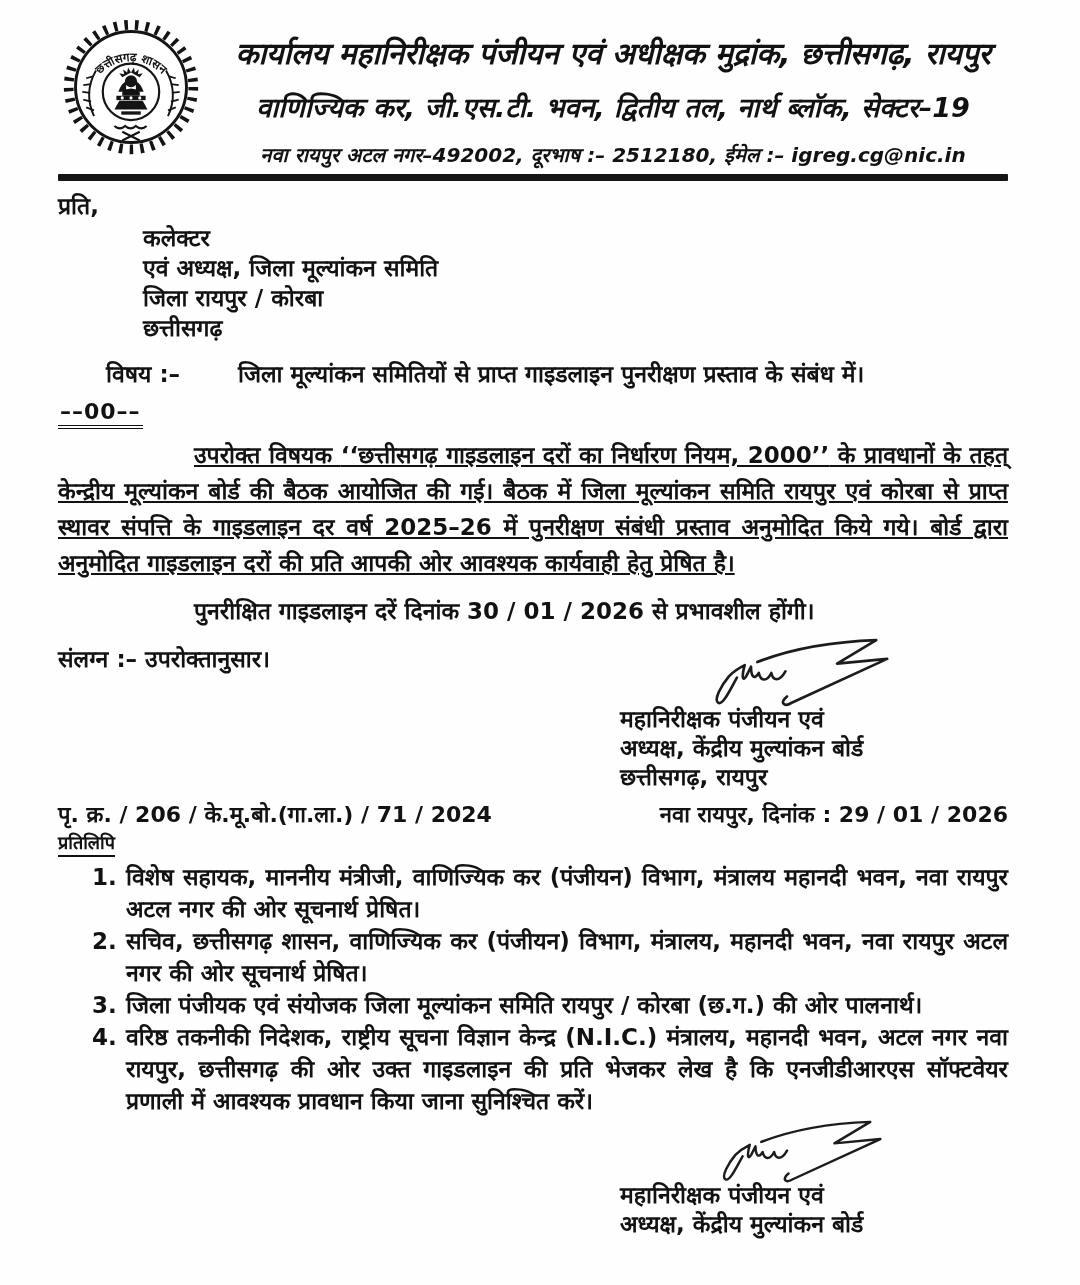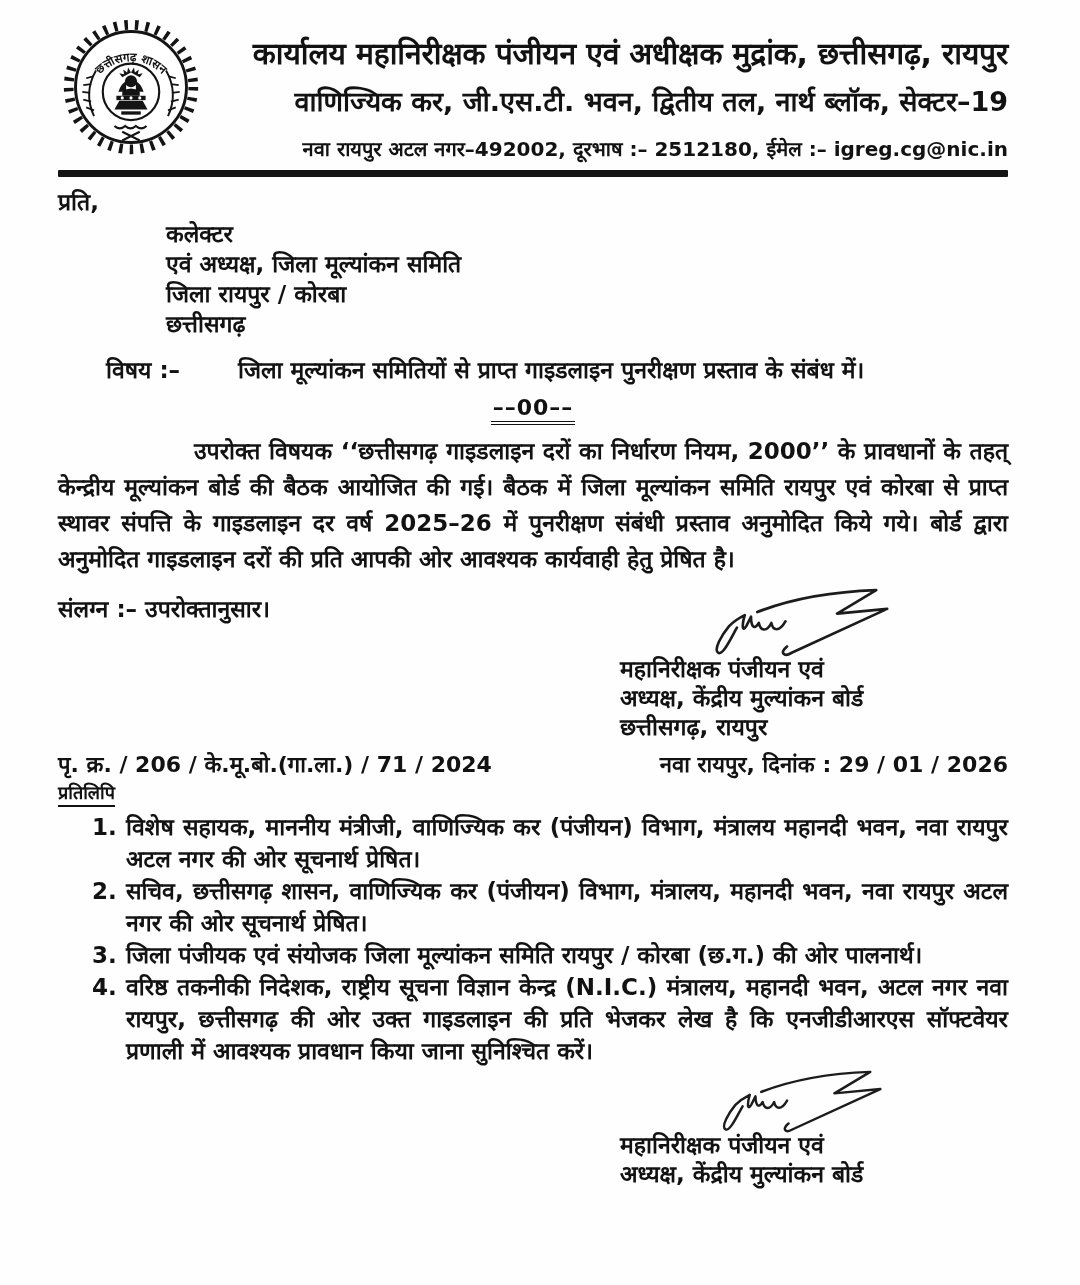--- a/index.html
+++ b/index.html
@@ -6,41 +6,41 @@
   html,body { background:#e8e8e8; }
   body { font-family:"DejaVu Sans","Liberation Sans",sans-serif; color:#121212; }
   .page {
     position:relative; width:1080px; height:1285px; margin:0 auto;
     background:#fefefe; overflow:hidden;
     padding:14px 72px 16px 58px;
   }
   
   .letterhead { display:flex; align-items:flex-start; gap:14px; }
   .emblem-wrap { flex:0 0 146px; }
-  .head-text { flex:1; text-align:right; padding-top:18px; }
+  .head-text { flex:1; text-align:center; padding-top:18px;font-style:italic; }
   .head-line1 { font-size:30px; font-weight:700; letter-spacing:-0.2px; }
-  .head-line2 { font-size:27px; font-weight:700; margin-top:9px; }
+  .head-line2 { font-size:27px; font-weight:700; margin-top:15px; }
   .head-line3 { font-size:20px; font-weight:700; margin-top:16px; }
   .head-rule { height:7px; background:#151515; margin-top:6px; border-radius:1px; }
   
   .ref-row { display:flex; justify-content:space-between; align-items:baseline;
              font-size:22px; font-weight:700; margin-top:12px; }
   .to-line { font-size:23px; font-weight:700; margin-top:8px; }
-  .addressee { margin-left:108px; font-size:23px; line-height:30px; font-weight:600; margin-top:2px; }
+  .addressee { margin-left:85px; font-size:23px; line-height:30px; font-weight:600; margin-top:2px; }
   .addressee .addr-line:first-child { font-weight:700; }
   
   .subject-row { display:flex; margin-top:14px; font-size:23px; font-weight:700; }
   .subject-label { flex:0 0 132px;margin-left:48px; }
   .subject-text { flex:1; }
-  .separator { text-align:center; margin-top:10px; }
+  .separator { margin-top:10px; }
   .separator span { display:inline-block; font-size:22px; font-weight:700;
                     border-bottom:4px double #121212; padding:0 2px 1px 2px; letter-spacing:1px; }
   
   .body-para { margin-top:8px; font-size:23px; font-weight:600; line-height:36px;
-               text-align:justify; text-indent:136px; }
+               text-align:justify; text-indent:136px;text-decoration:underline; }
   .body-para .quote { font-weight:700; }
   .effective-line { margin-top:14px; padding-left:136px; font-size:23px; font-weight:600; line-height:32px; }
   .effective-line .bold { font-weight:700; }
   .enclosure-line { margin-top:16px; font-size:23px; font-weight:700; line-height:32px; }
   
   .sig-block { width:370px; margin-left:auto; margin-right:18px; }
   .sig-block.first { margin-top:-38px; }
   .sig-block.second { margin-top:2px; }
   .sig-scribble { display:block; margin:0 auto; }
   .sig-lines { font-size:23px; font-weight:700; line-height:29px; margin-top:-4px; }
@@ -110,20 +110,21 @@
   <div class="subject-row">
     <span class="subject-label">विषय :–</span>
     <span class="subject-text">जिला मूल्यांकन समितियों से प्राप्त गाइडलाइन पुनरीक्षण प्रस्ताव के संबंध में।</span>
   </div>
   <div class="separator">
     <span>––00––</span>
   </div>
 
   <p class="body-para"><span>उपरोक्त विषयक </span><span class="quote">‘‘छत्तीसगढ़ गाइडलाइन दरों का निर्धारण नियम, 2000’’</span><span> के प्रावधानों के तहत् केन्द्रीय मूल्यांकन बोर्ड की बैठक आयोजित की गई। बैठक में जिला मूल्यांकन समिति रायपुर एवं कोरबा से प्राप्त स्थावर संपत्ति के गाइडलाइन दर वर्ष 2025–26 में पुनरीक्षण संबंधी प्रस्ताव अनुमोदित किये गये। बोर्ड द्वारा अनुमोदित गाइडलाइन दरों की प्रति आपकी ओर आवश्यक कार्यवाही हेतु प्रेषित है।</span></p>
 
+  <p class="effective-line"><span>पुनरीक्षित गाइडलाइन दरें </span><span class="bold">दिनांक 30 / 01 / 2026</span><span> से प्रभावशील होंगी।</span></p>
 
   <div class="enclosure-line">संलग्न :– उपरोक्तानुसार।</div>
 
   <div class="sig-block first">
     <svg class="sig-scribble" width="250" height="72" viewBox="0 0 250 92">
       <g fill="none" stroke="#1c1c1c" stroke-width="3.4" stroke-linecap="round" stroke-linejoin="round">
         <path d="M38,52 C30,66 20,88 14,84 C8,80 18,62 28,50 C36,42 44,38 48,36 C44,50 45,58 50,50 L56,38 C56,50 60,56 66,46 C68,56 76,58 82,46 C84,56 92,58 100,44"></path>
         <path d="M64,32 C110,14 160,6 216,4 L166,34 L230,28 L108,84 C98,90 92,84 102,76"></path>
       </g>
     </svg>

